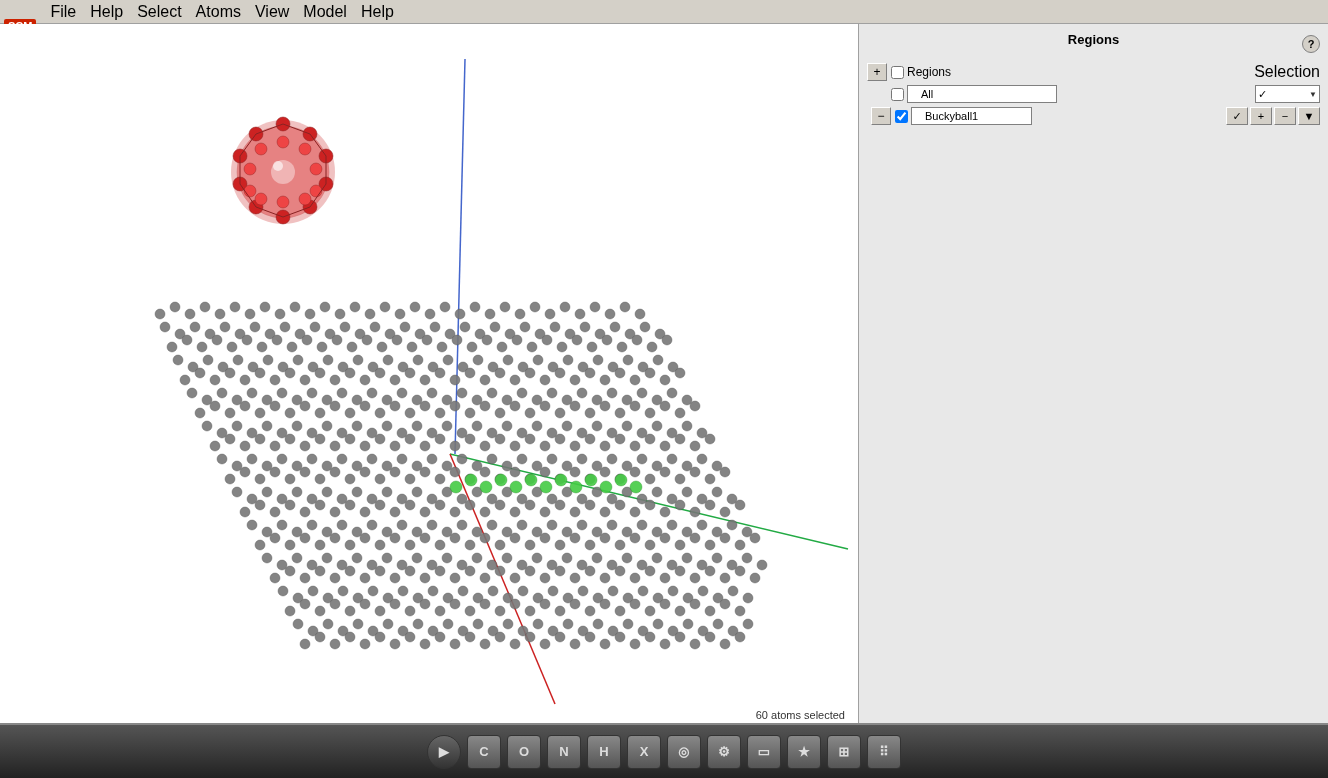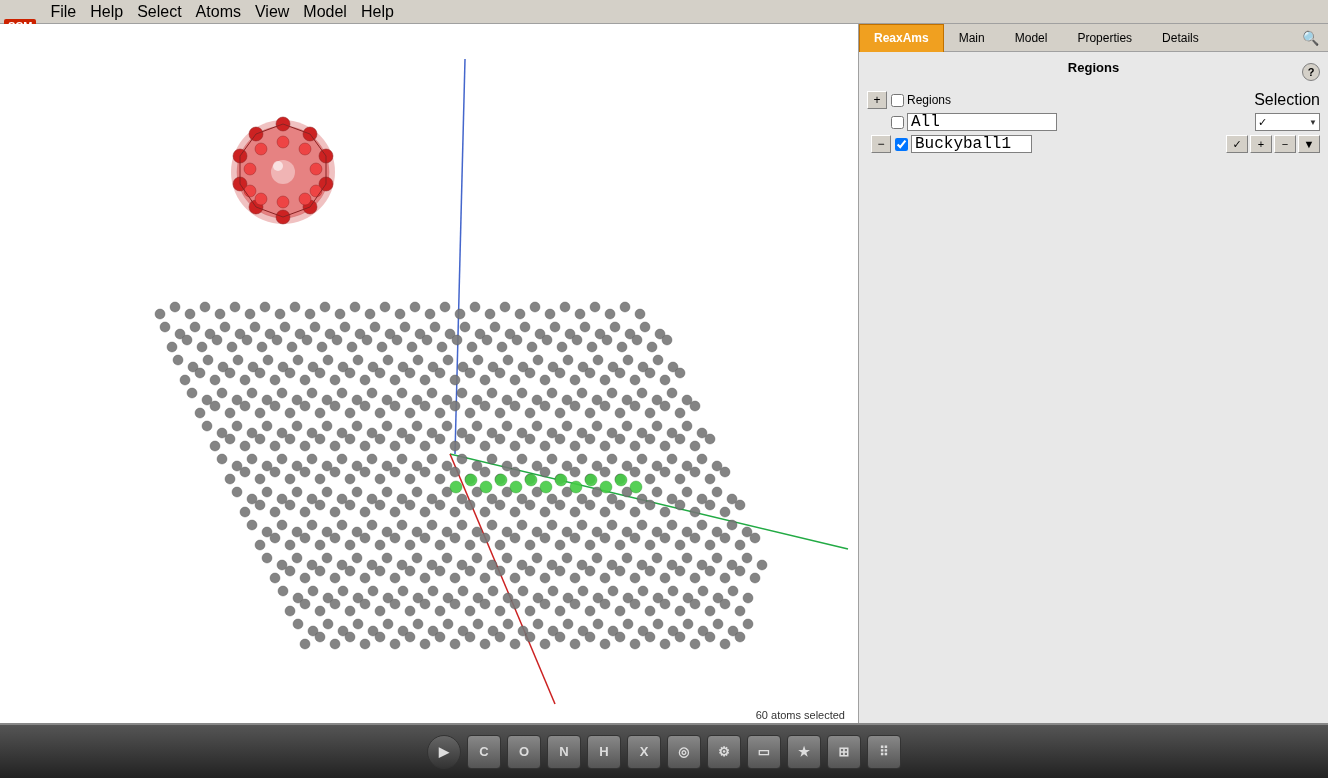--- a/index.html
+++ b/index.html
@@ -131,24 +131,23 @@
     .checkbox-label {
       display: flex;
       align-items: center;
       gap: 3px;
       font-size: 12px;
     }
     .region-input {
       height: 18px;
       border: 1px solid #808080;
       background: white;
-      padding: 0 3px;
-      font-size: 16px;
+      padding: 0 13px;
+      font-size: 11px;
       width: 140px;
-      font-family: Liberation Mono, monospace;
     }
     .sel-dropdown {
       width: 60px;
       height: 18px;
       background: white;
       border: 1px solid #808080;
       font-size: 11px;
       display: flex;
       align-items: center;
       justify-content: space-between;
@@ -1039,28 +1038,20 @@
         <line x1="240" y1="132" x2="256" y2="110" stroke="#882222" stroke-width="1"></line>
         <line x1="256" y1="110" x2="283" y2="100" stroke="#882222" stroke-width="1"></line>
       </g>
 
       <text x="845" y="695" text-anchor="end" font-size="11" fill="#333">60 atoms selected</text>
     </svg>
   </div>
 
   <div id="right-panel">
 
-    <div id="tab-bar">
-      <div class="tab active">ReaxAms</div>
-      <div class="tab">Main</div>
-      <div class="tab">Model</div>
-      <div class="tab">Properties</div>
-      <div class="tab">Details</div>
-      <div class="tab-search">🔍</div>
-    </div>
 
     <div id="panel-content">
       <div style="display:flex; align-items:center; justify-content:center; margin-bottom:8px; position:relative;">
         <div id="panel-title">Regions</div>
         <div class="help-btn" style="position:absolute; right:0;">?</div>
       </div>
 
       <div id="regions-area">
 
         <div class="regions-header-row">

